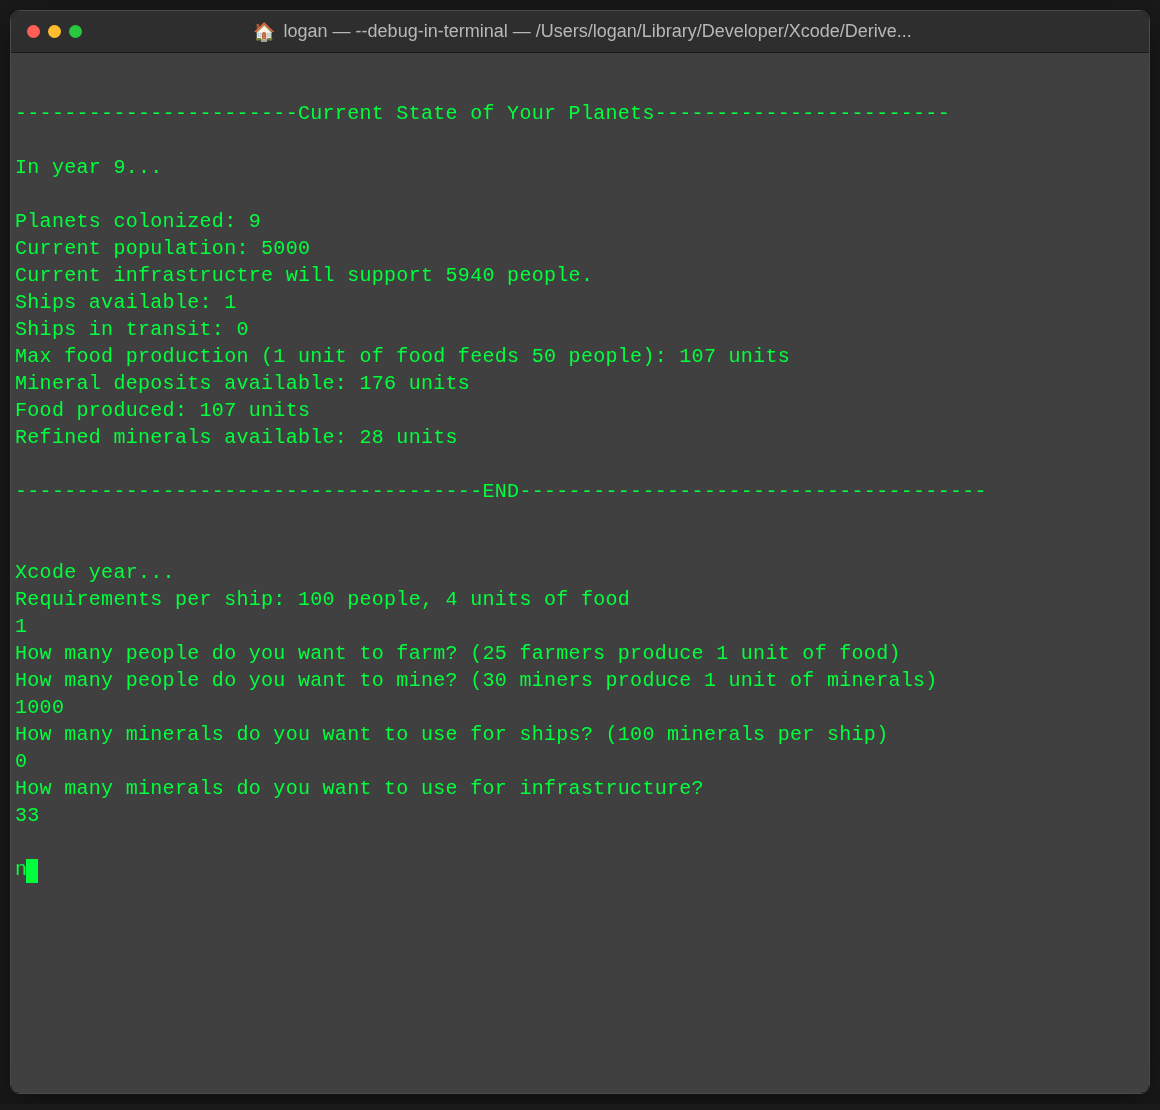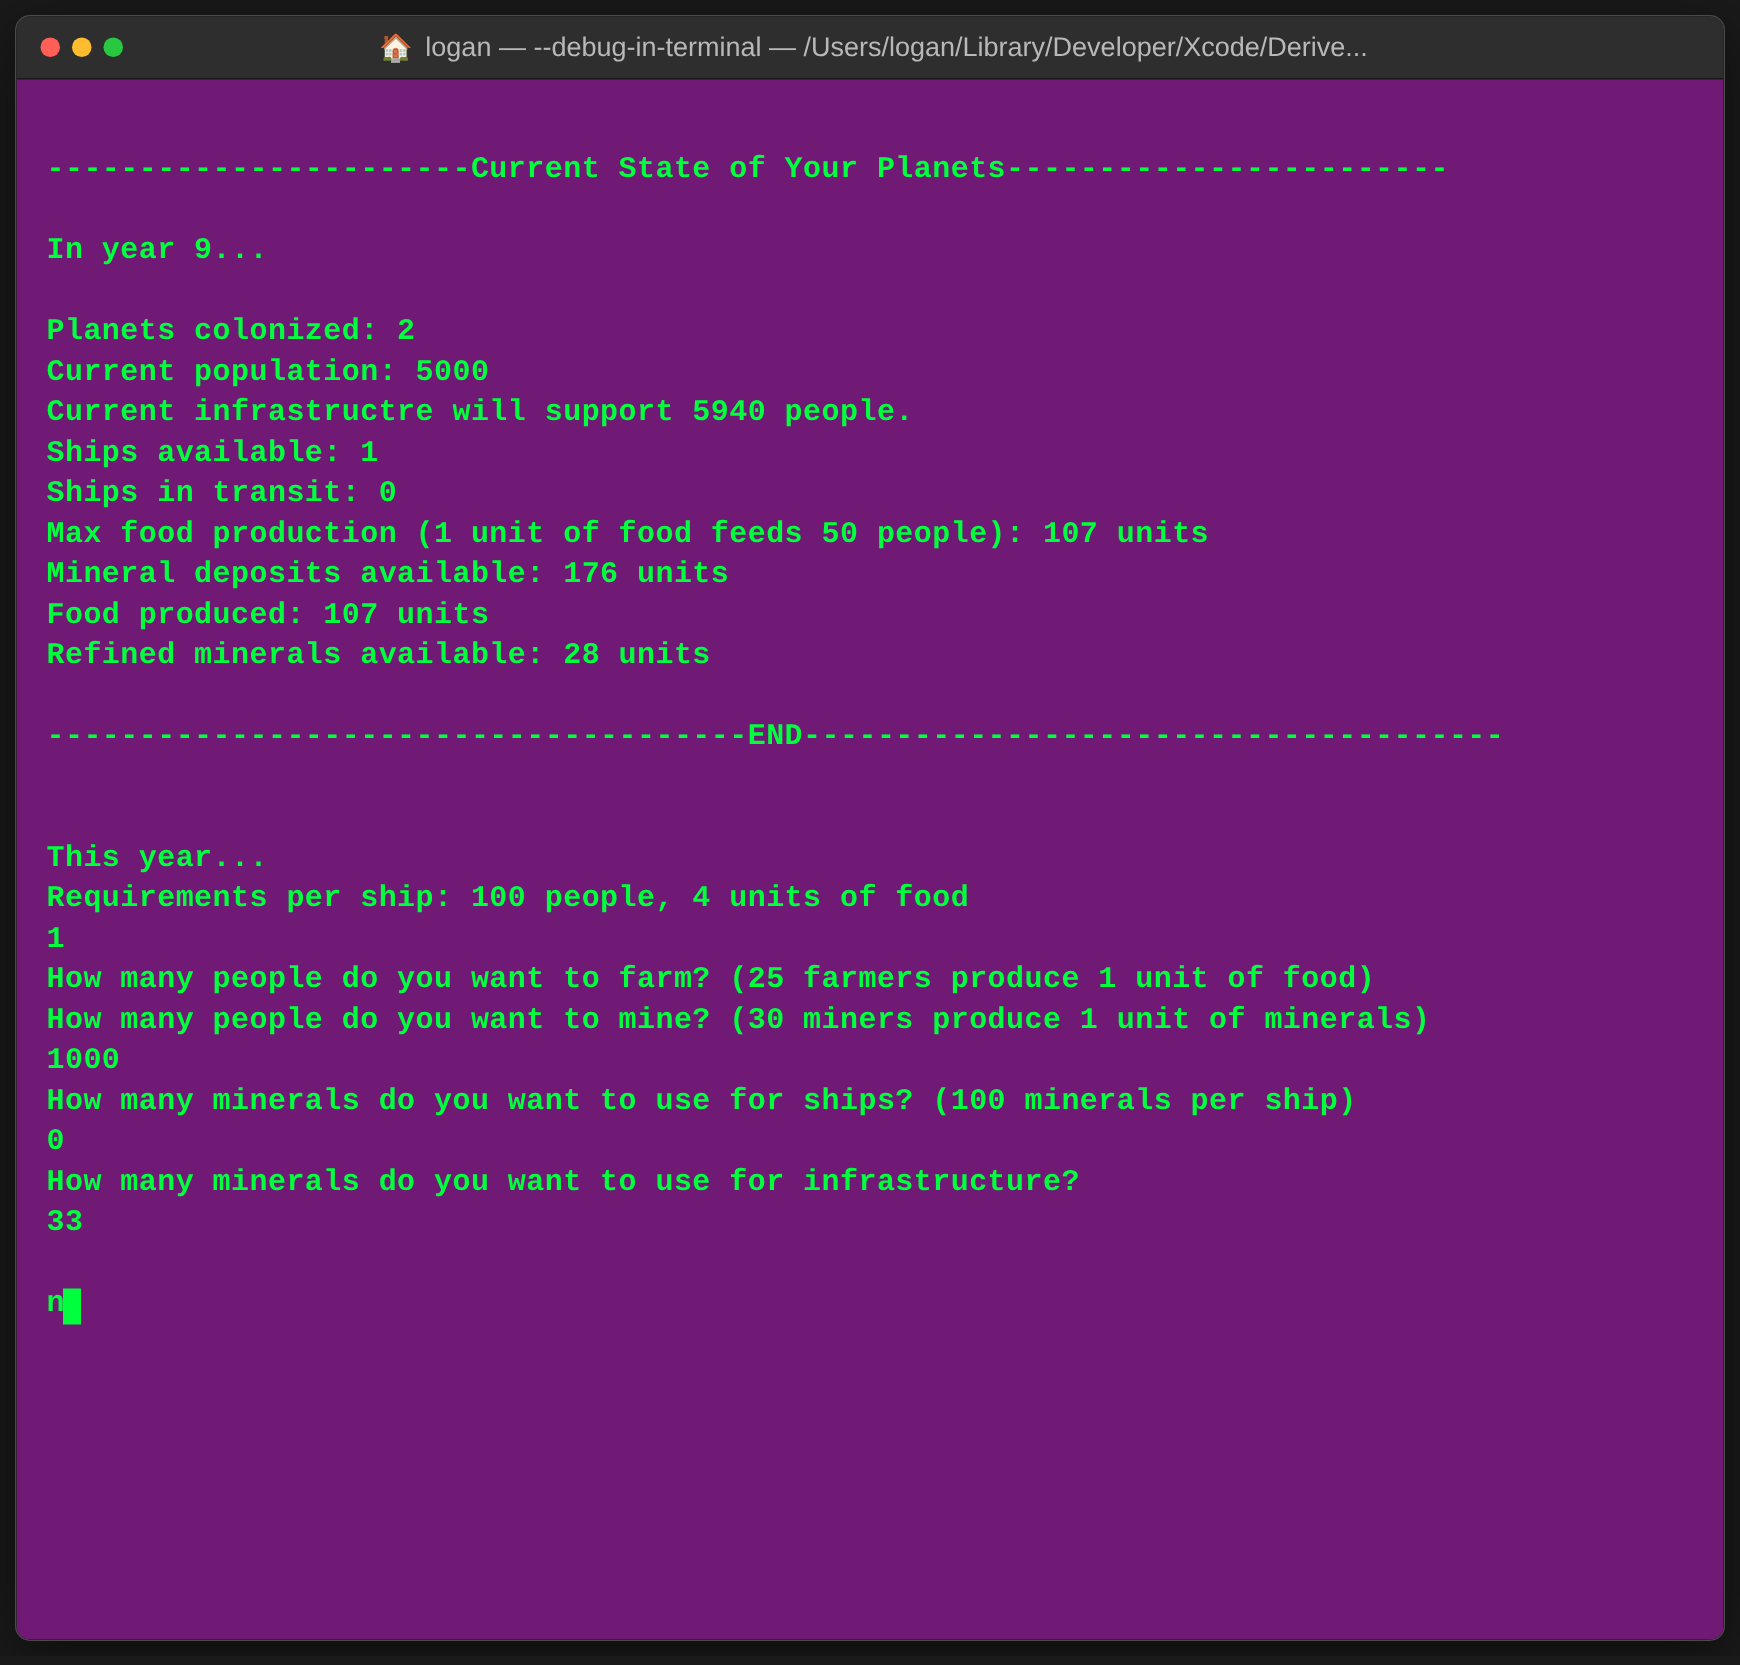--- a/index.html
+++ b/index.html
@@ -52,27 +52,27 @@
       gap: 8px;
       color: #b8b8b8;
       font-size: 18px;
       font-family: -apple-system, 'Helvetica Neue', sans-serif;
       padding-right: 50px;
     }
     .home-icon {
       font-size: 18px;
     }
     .terminal-body {
-      background: #701a75;
-      padding: 20px 20px 30px 20px;
+      background: #404040;
+      padding: 20px 20px 30px 4px;
       min-height: 1040px;
       font-size: 20px;
       line-height: 1.35;
       color: #00ff3c;
-      font-weight: 700;
+      font-weight: 400;
       letter-spacing: 0.3px;
     }
     .line {
       white-space: pre;
       min-height: 27px;
     }
     .cursor {
       display: inline-block;
       width: 12px;
       height: 24px;
@@ -100,34 +100,34 @@
       <span>logan — --debug-in-terminal — /Users/logan/Library/Developer/Xcode/Derive...</span>
     </div>
   </div>
 
   <div class="terminal-body">
     <div class="line"> </div>
     <div class="line">-----------------------Current State of Your Planets------------------------</div>
     <div class="line"></div>
     <div class="line">In year 9...</div>
     <div class="line"></div>
-    <div class="line">Planets colonized: 2</div>
+    <div class="line">Planets colonized: 9</div>
     <div class="line">Current population: 5000</div>
     <div class="line">Current infrastructre will support 5940 people.</div>
     <div class="line">Ships available: 1</div>
     <div class="line">Ships in transit: 0</div>
     <div class="line">Max food production (1 unit of food feeds 50 people): 107 units</div>
     <div class="line">Mineral deposits available: 176 units</div>
     <div class="line">Food produced: 107 units</div>
     <div class="line">Refined minerals available: 28 units</div>
     <div class="line"></div>
     <div class="line">--------------------------------------END--------------------------------------</div>
     <div class="line"></div>
     <div class="line"></div>
-    <div class="line">This year...</div>
+    <div class="line">Xcode year...</div>
     <div class="line">Requirements per ship: 100 people, 4 units of food</div>
     <div class="line">1</div>
     <div class="line">How many people do you want to farm? (25 farmers produce 1 unit of food)</div>
     <div class="line">How many people do you want to mine? (30 miners produce 1 unit of minerals)</div>
     <div class="line">1000</div>
     <div class="line">How many minerals do you want to use for ships? (100 minerals per ship)</div>
     <div class="line">0</div>
     <div class="line">How many minerals do you want to use for infrastructure?</div>
     <div class="line">33</div>
     <div class="line"></div>

